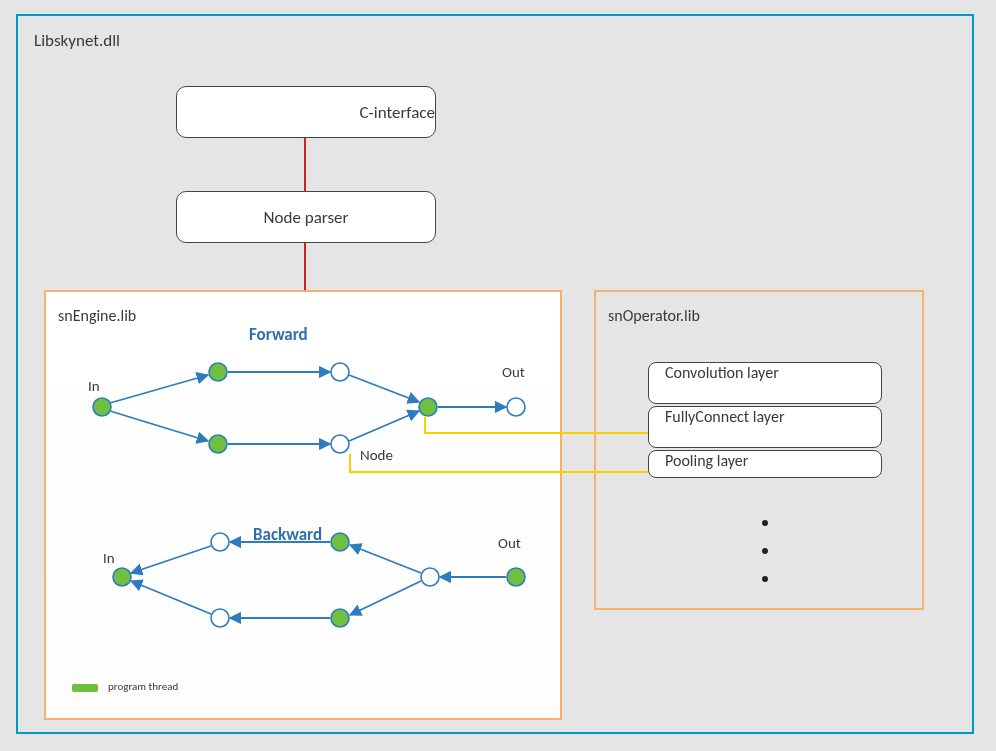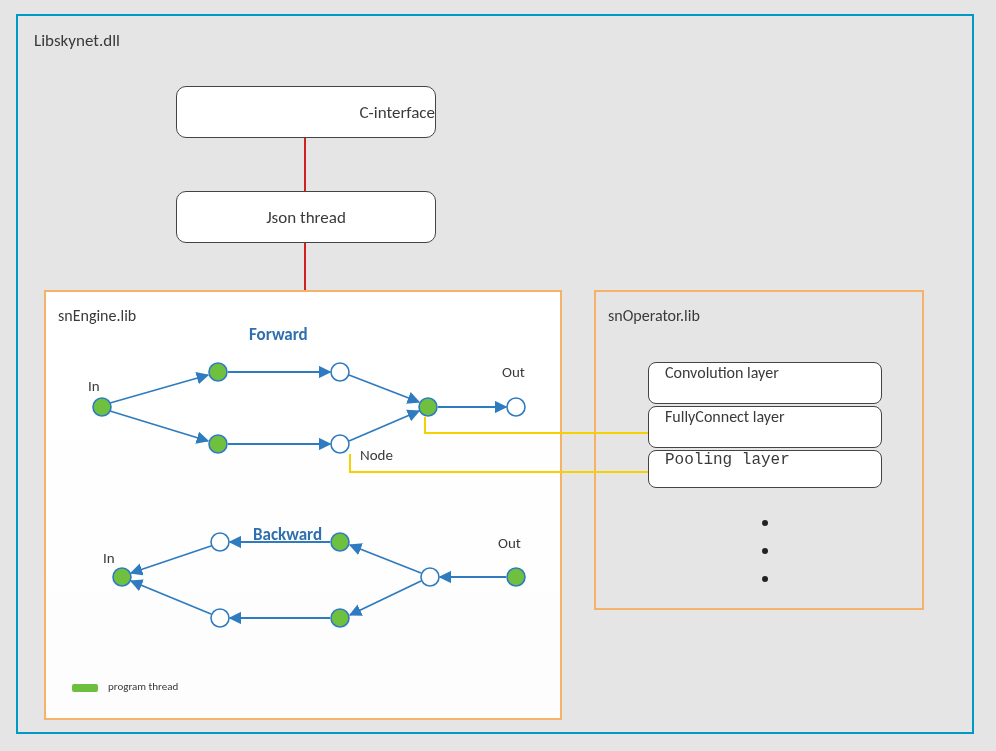--- a/index.html
+++ b/index.html
@@ -126,38 +126,38 @@
 
 <div class="canvas">
 
   <div class="outer-box"></div>
   <div class="outer-title">Libskynet.dll</div>
 
   <div class="rbox" style="left:176px; top:86px; width:260px; height:52px;justify-content:flex-end;">
     <span>C-interface</span>
   </div>
   <div class="rbox" style="left:176px; top:191px; width:260px; height:52px;">
-    <span>Json thread</span>
+    <span>Node parser</span>
   </div>
 
   <div class="engine-box">
     <div class="box-title">snEngine.lib</div>
   </div>
 
   <div class="operator-box">
     <div class="box-title">snOperator.lib</div>
   </div>
 
   <div class="layer-box" style="left:648px; top:362px; width:234px; height:42px;">
     <span>Convolution layer</span>
   </div>
   <div class="layer-box" style="left:648px; top:406px; width:234px; height:42px;">
     <span>FullyConnect layer</span>
   </div>
-  <div class="layer-box" style="left:648px; top:450px; width:234px; height:38px;font-family:Liberation Mono, monospace;">
+  <div class="layer-box" style="left:648px; top:450px; width:234px; height:28px;">
     <span>Pooling layer</span>
   </div>
   <div class="dot" style="left:762px; top:520px;"></div>
   <div class="dot" style="left:762px; top:548px;"></div>
   <div class="dot" style="left:762px; top:576px;"></div>
 
   <div class="section-title" style="left:232px; top:324px;">Forward</div>
   <div class="section-title" style="left:236px; top:524px;">Backward</div>
 
   <div class="label" style="left:88px; top:377px;">In</div>

